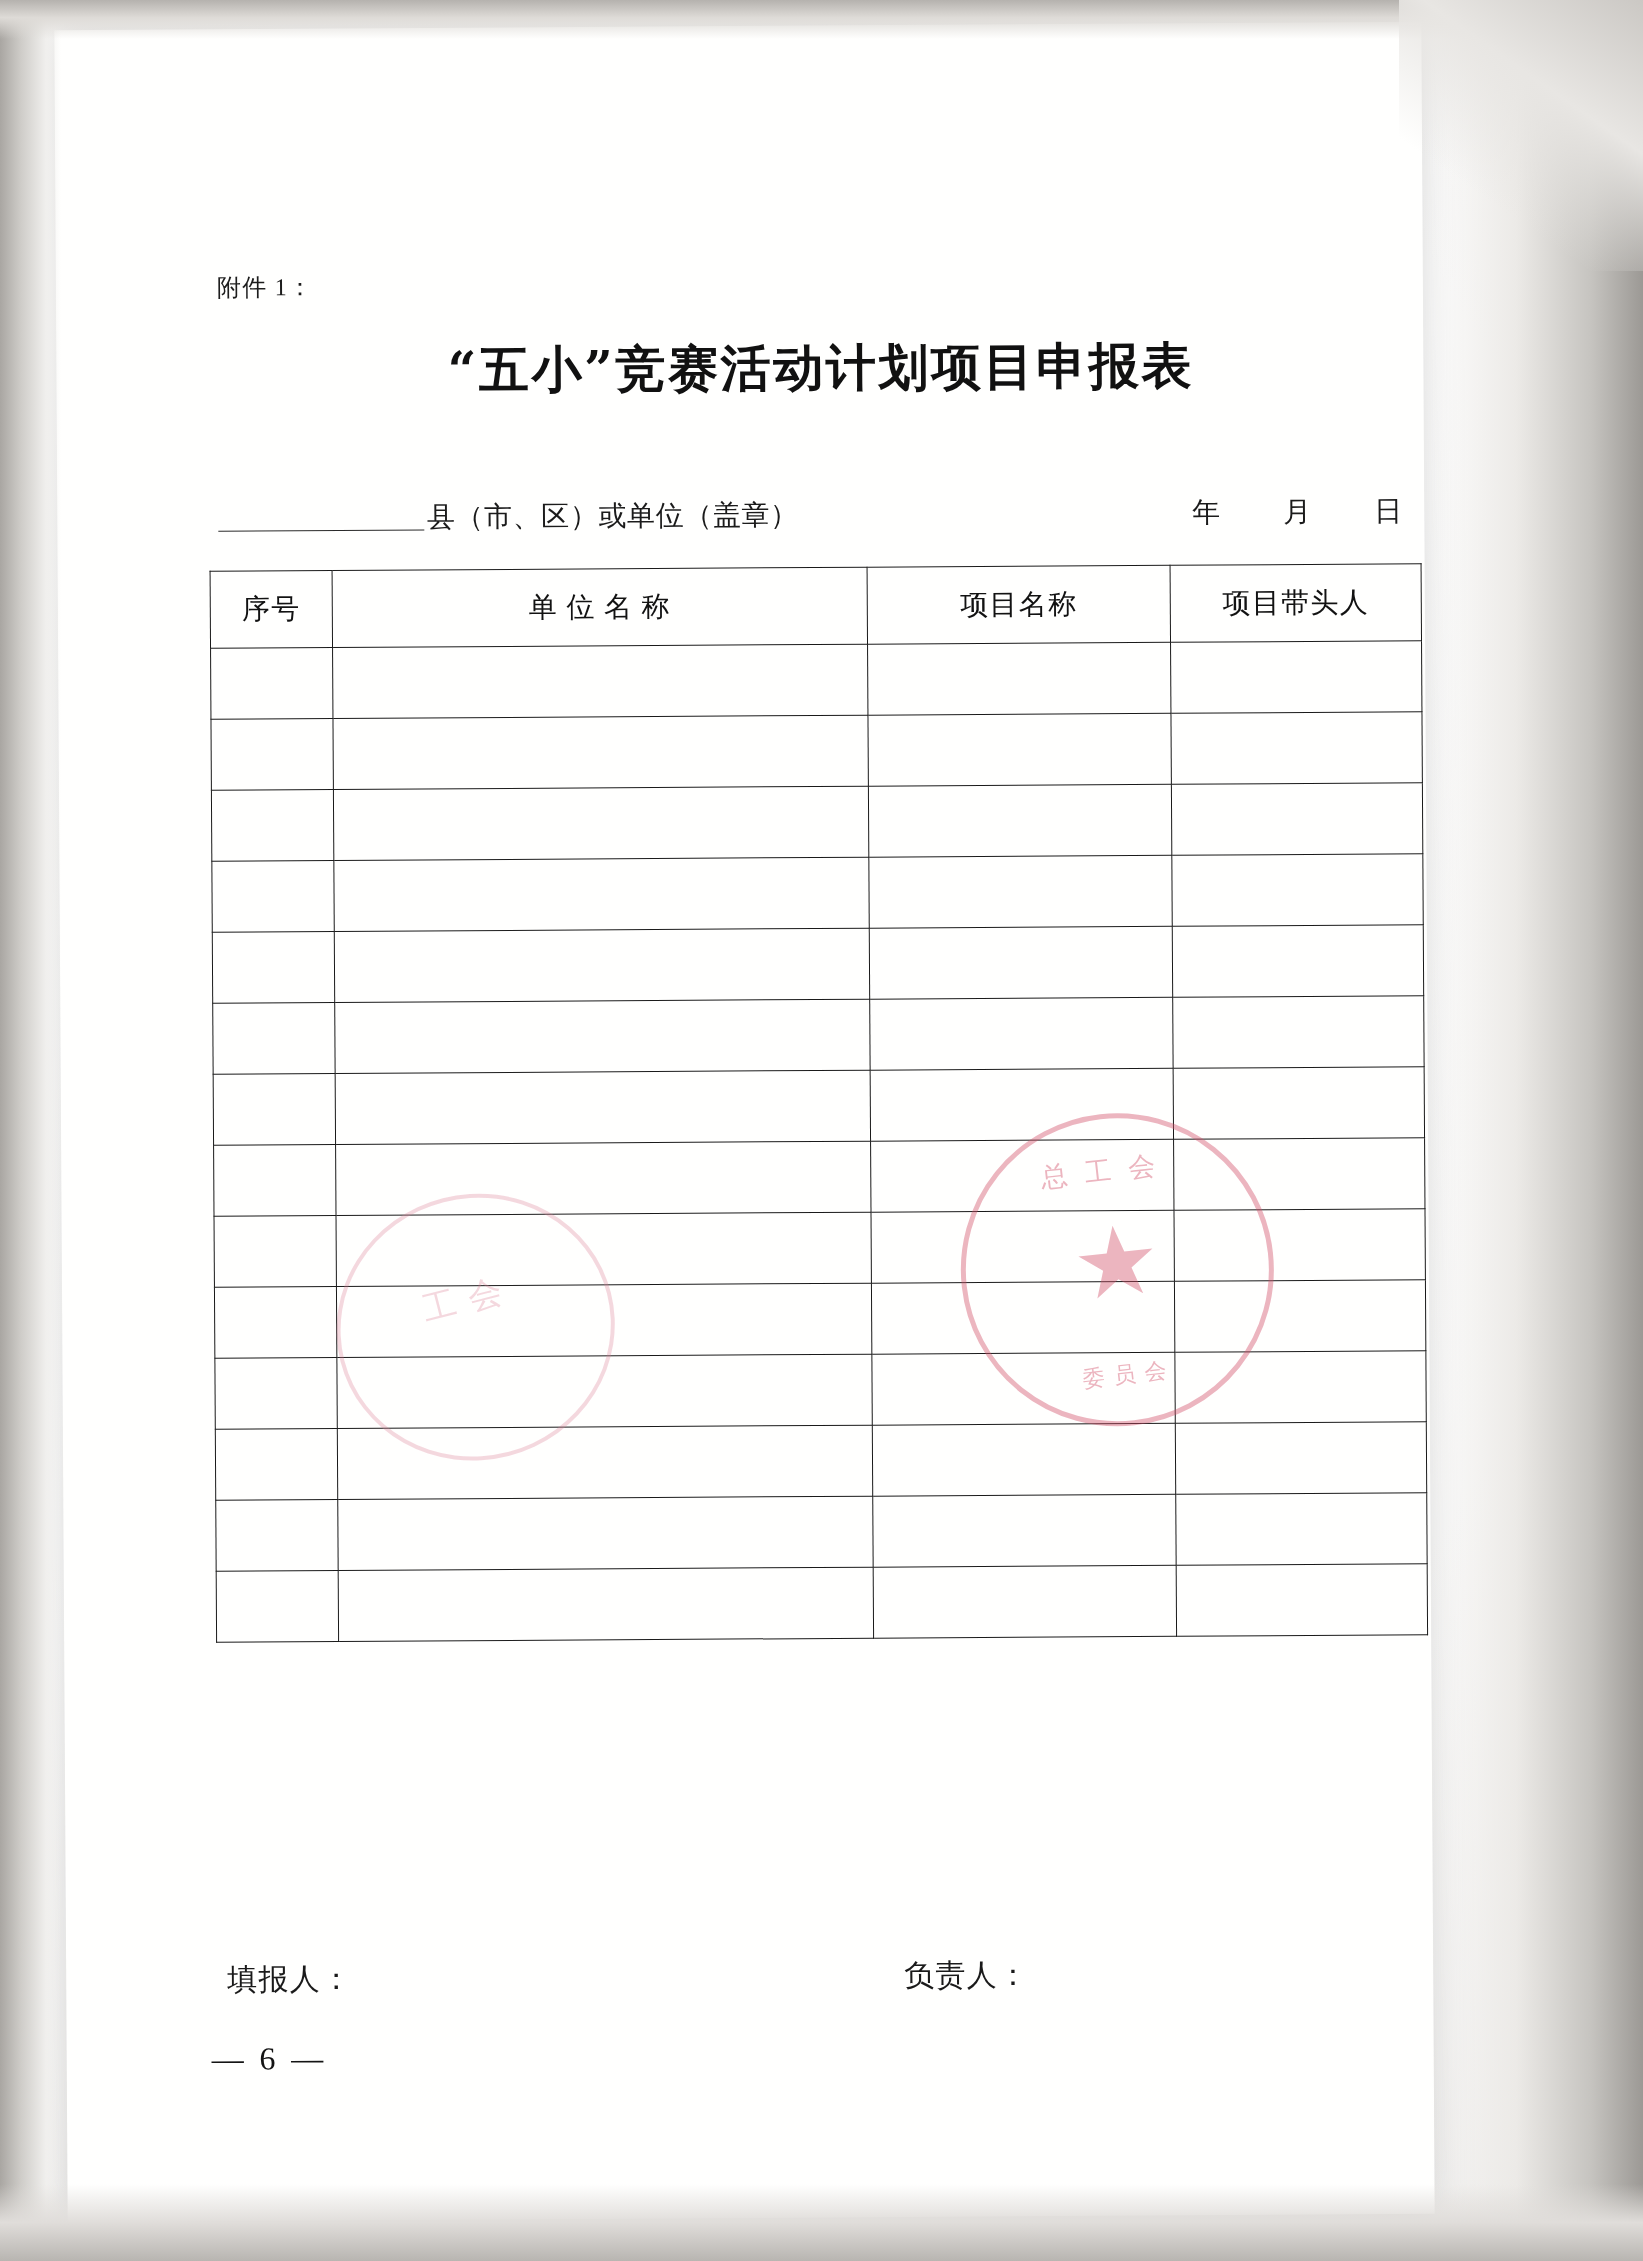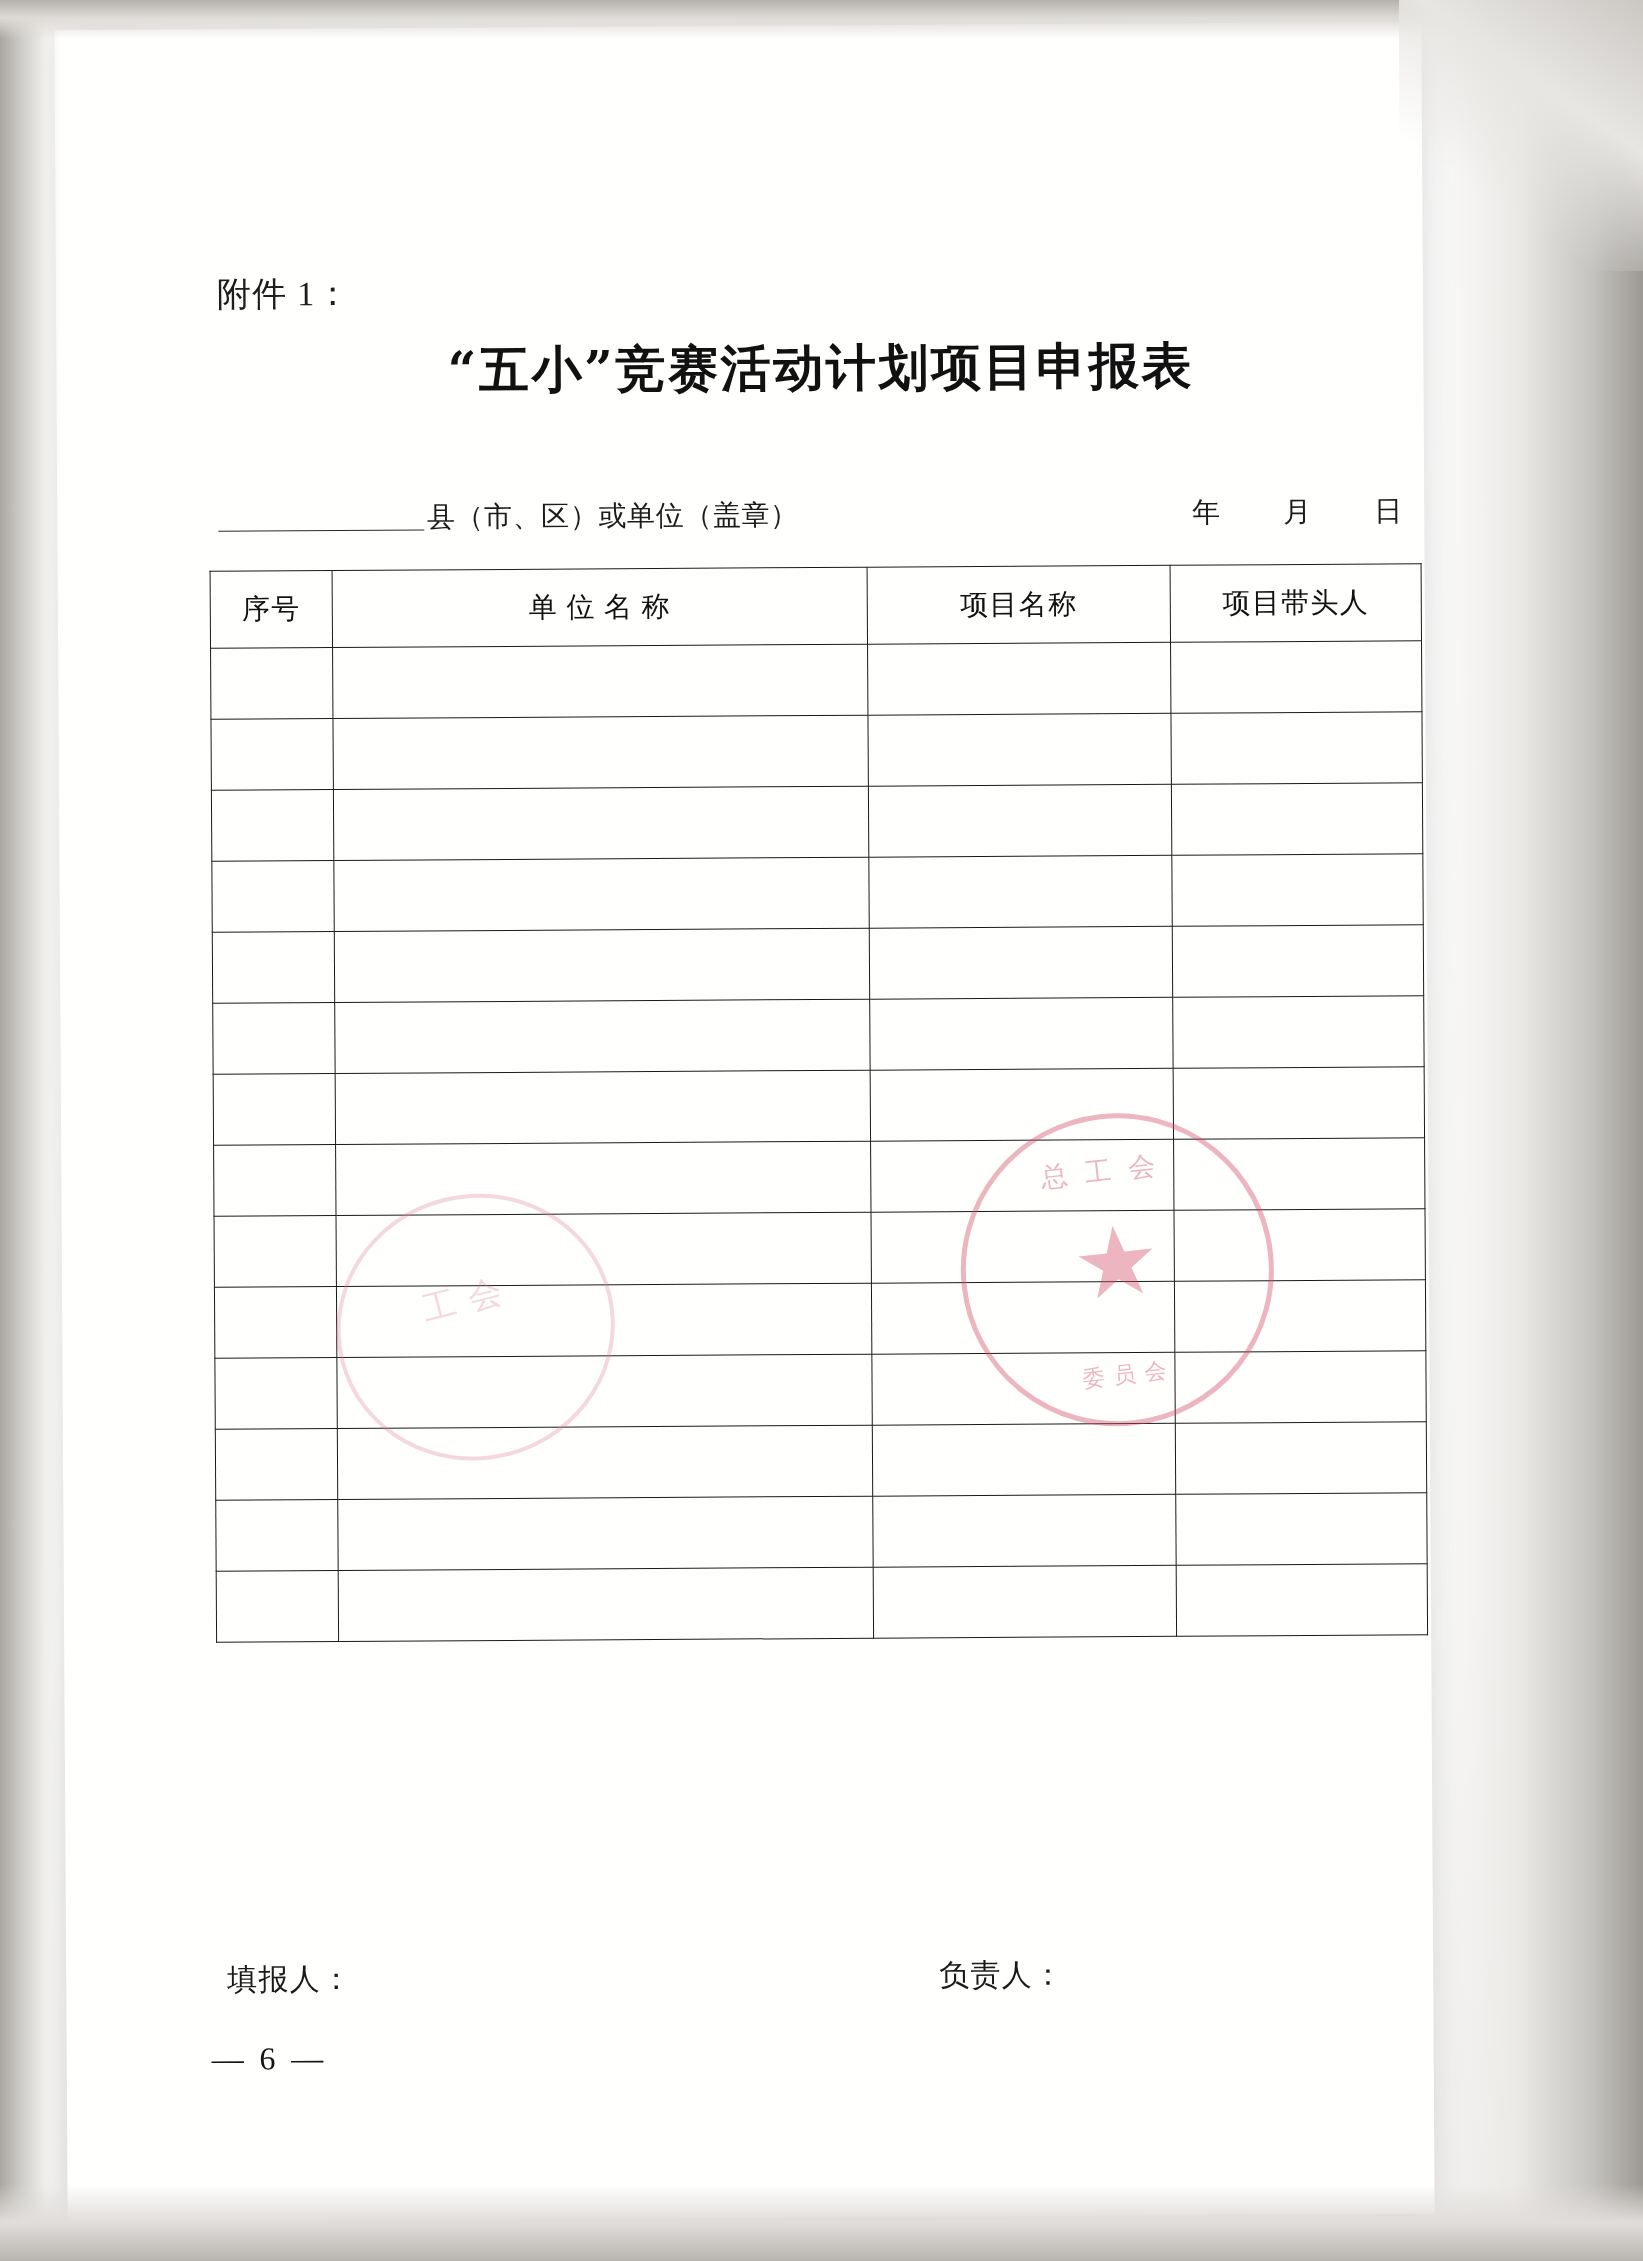--- a/index.html
+++ b/index.html
@@ -68,21 +68,21 @@
     left: 0; top: 0;
     width: 1644px; height: 2261px;
     transform: rotate(-0.35deg);
     transform-origin: 822px 1131px;
   }
 
   .attach-label {
     position: absolute;
     left: 222px;
     top: 268px;
-    font-size: 34px;
+    font-size: 24px;
     letter-spacing: 1.3px;
     color: #1d1d1d;
   }
 
   .doc-title {
     position: absolute;
     left: 213px;
     top: 335px;
     width: 1225px;
     text-align: center;
@@ -147,21 +147,21 @@
     position: absolute;
     left: 222px;
     top: 1956px;
     width: 1212px;
     font-size: 30px;
     color: #1a1a1a;
     letter-spacing: 1.3px;
   }
   .footer-right {
     position: absolute;
-    left: 712px;
+    left: 677px;
     top: 0;
   }
   .page-num {
     position: absolute;
     left: 206px;
     top: 2037px;
     font-size: 32px;
     color: #141414;
     letter-spacing: 3.9px;
   }

